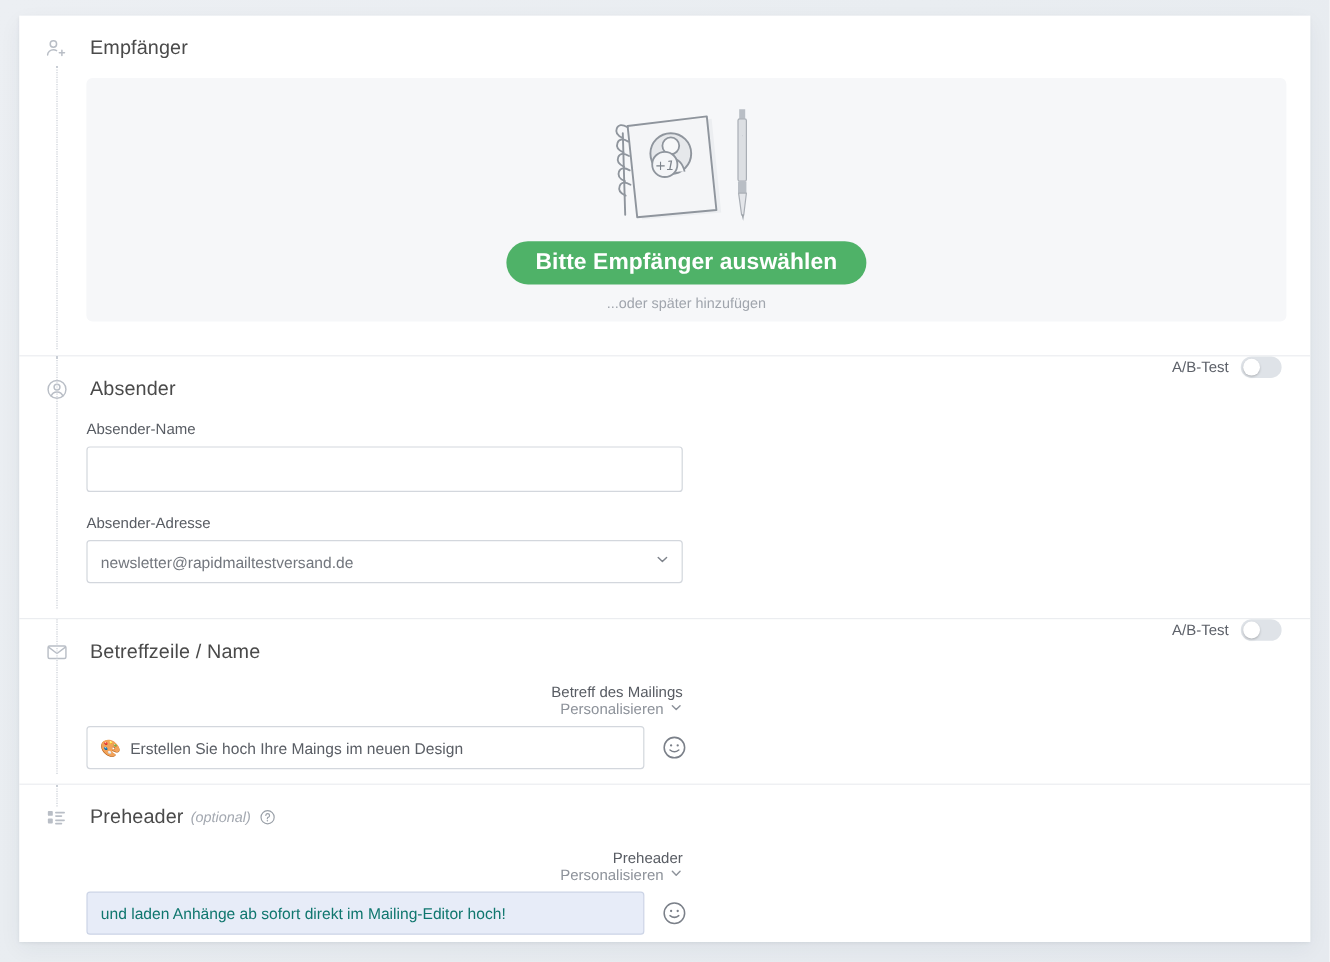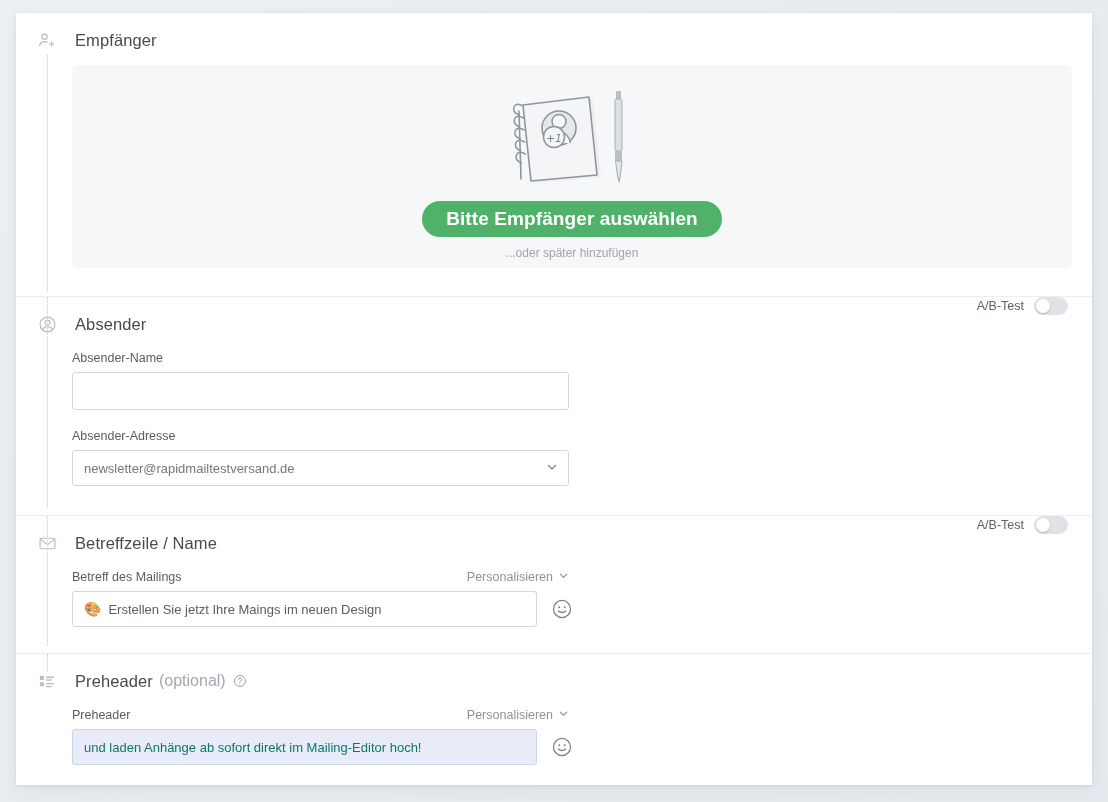--- a/index.html
+++ b/index.html
@@ -42,23 +42,24 @@
     display: flex; align-items: center; justify-content: center;
   }
   .sec-icon svg { display:block; }
   .sec-title {
     font-size: 16.5px;
     color: #4a4a4a;
     letter-spacing: .1px;
     font-weight: 400;
   }
   .sec-optional {
-    font-size: 16px;
+    font-size: 12px;
     color: #a3a8b0;
     margin-left: 6px;
+    font-style: italic;
   }
   .help-dot {
     margin-left: 7px;
     width: 14px; height: 14px;
     color: #9aa0a8;
     display:inline-flex;
   }
 
   
   .rail {
@@ -136,20 +137,21 @@
     color: #585c63;
     margin-bottom: 7px;
     display: block;
   }
   .label-row {
     display: flex;
     align-items: flex-end;
     justify-content: space-between;
     width: 497px;
     margin-bottom: 7px;
+    flex-direction: column;
   }
   .personalize {
     font-size: 12.5px;
     color: #8d929a;
     cursor: pointer;
     display: flex; align-items: flex-start; gap: 5px;
   }
   .chev { display:block; }
 
   .txt-input {
@@ -348,21 +350,21 @@
             <svg class="chev" width="11" height="11" viewBox="0 0 24 24" fill="none" stroke="currentColor" stroke-width="2.6" stroke-linecap="round" stroke-linejoin="round">
                 <polyline points="5 9 12 16 19 9"></polyline>
               </svg>
           </span>
         </span>
       </div>
 
       <div class="input-with-emoji">
         <div class="subject-input">
           <span class="emoji-inline">🎨</span>
-          <span>Erstellen Sie jetzt Ihre Maings im neuen Design</span>
+          <span>Erstellen Sie hoch Ihre Maings im neuen Design</span>
         </div>
         <span class="emoji-btn">
           <svg width="22" height="22" viewBox="0 0 24 24" fill="none" stroke="currentColor" stroke-width="1.4">
             <circle cx="12" cy="12" r="9.3"></circle>
             <circle cx="9" cy="10" r="1.05" fill="currentColor" stroke="none"></circle>
             <circle cx="15" cy="10" r="1.05" fill="currentColor" stroke="none"></circle>
             <path d="M8 14.2 q4 3.2 8 0" stroke-linecap="round"></path>
           </svg>
         </span>
       </div>

